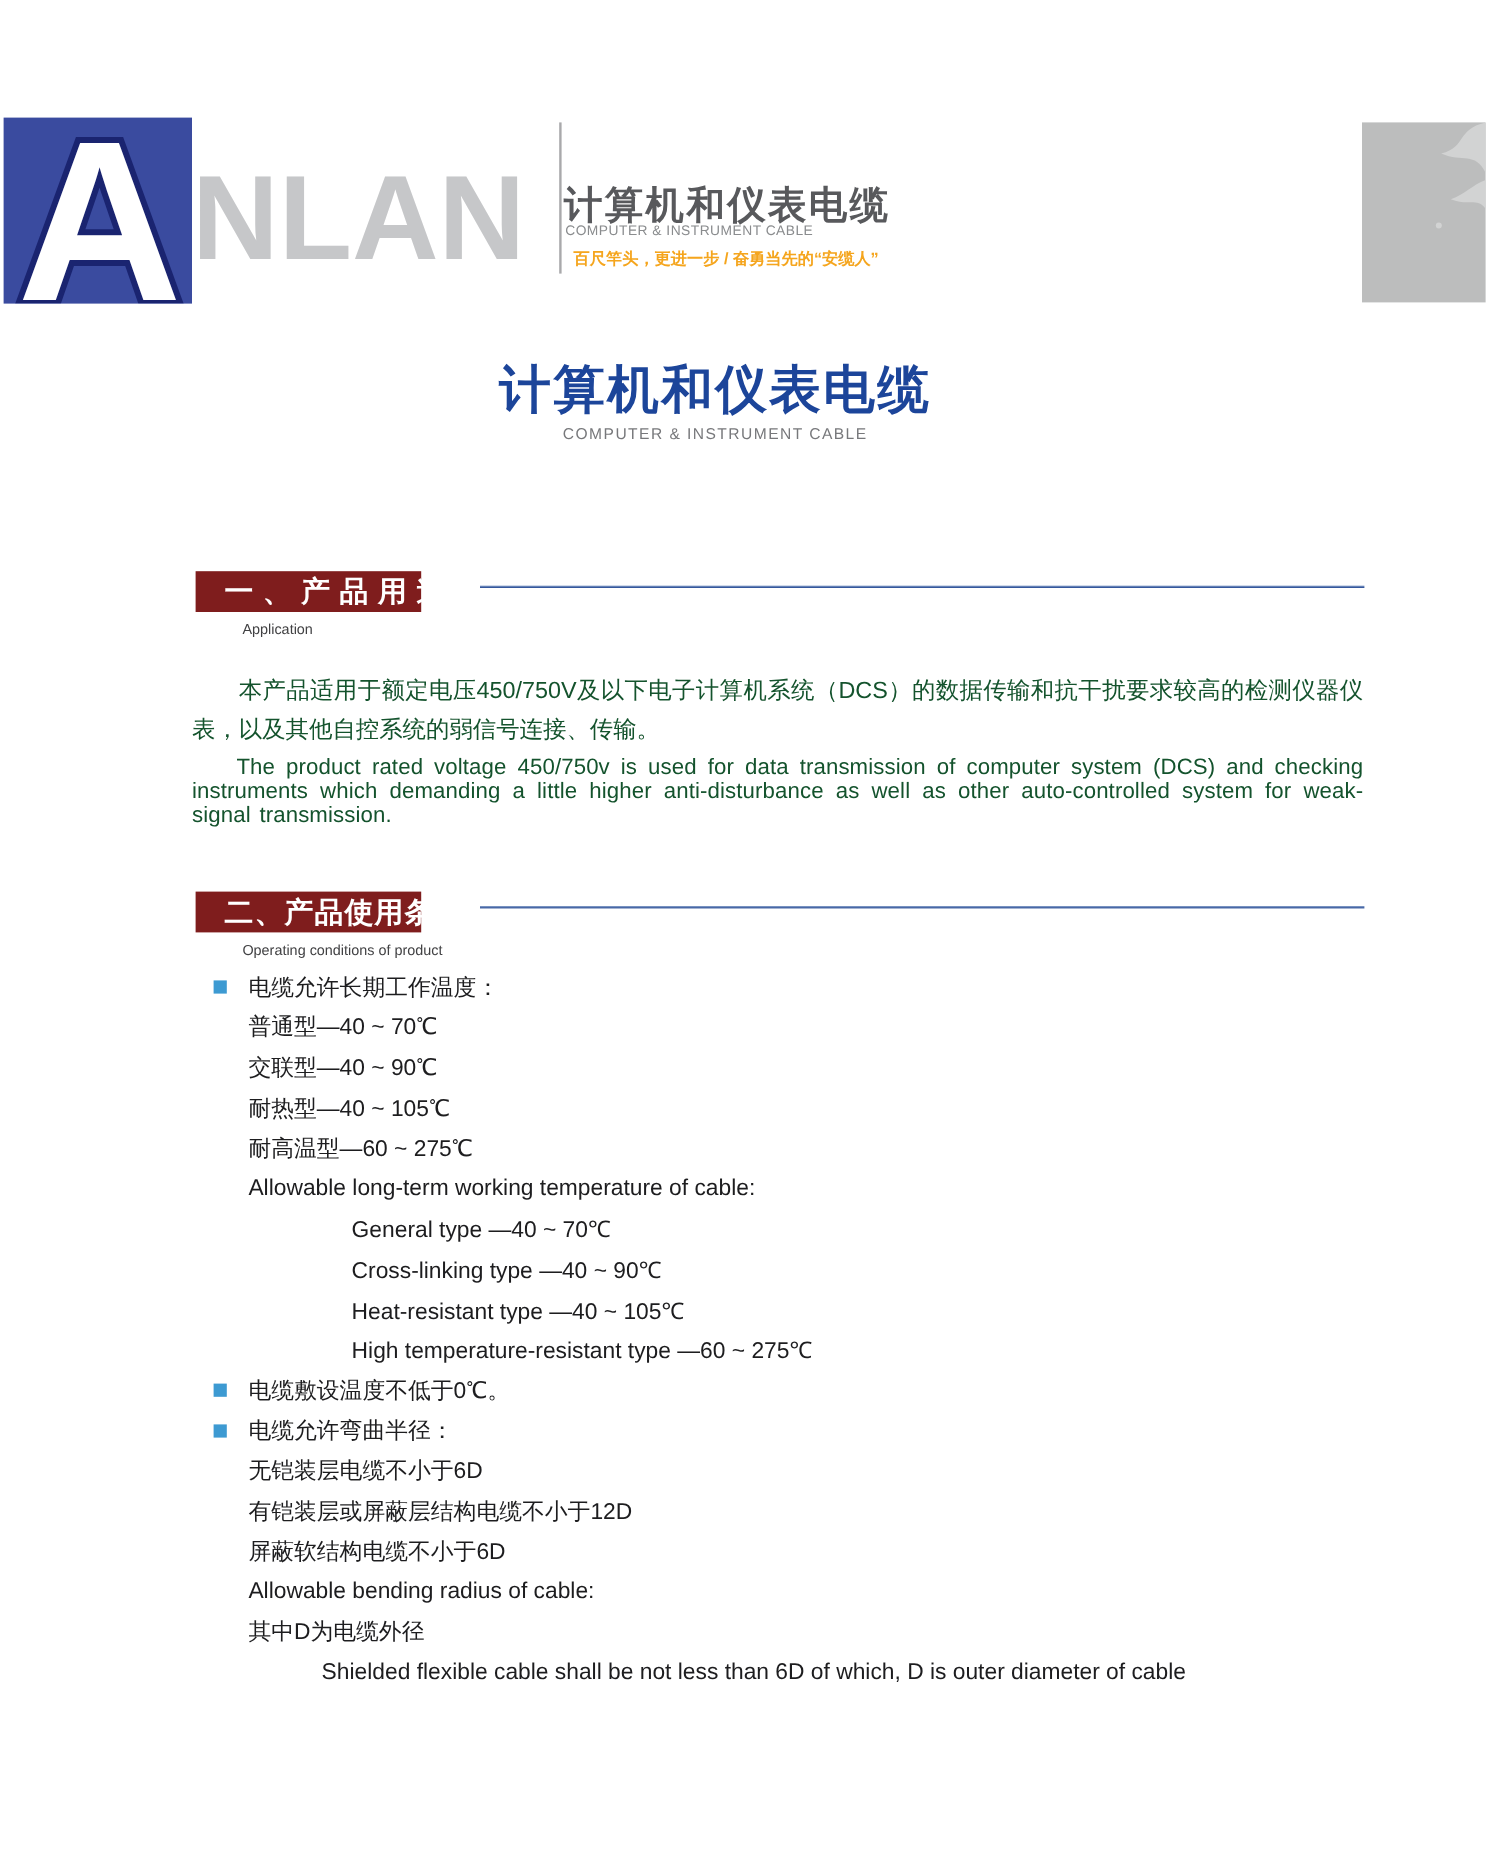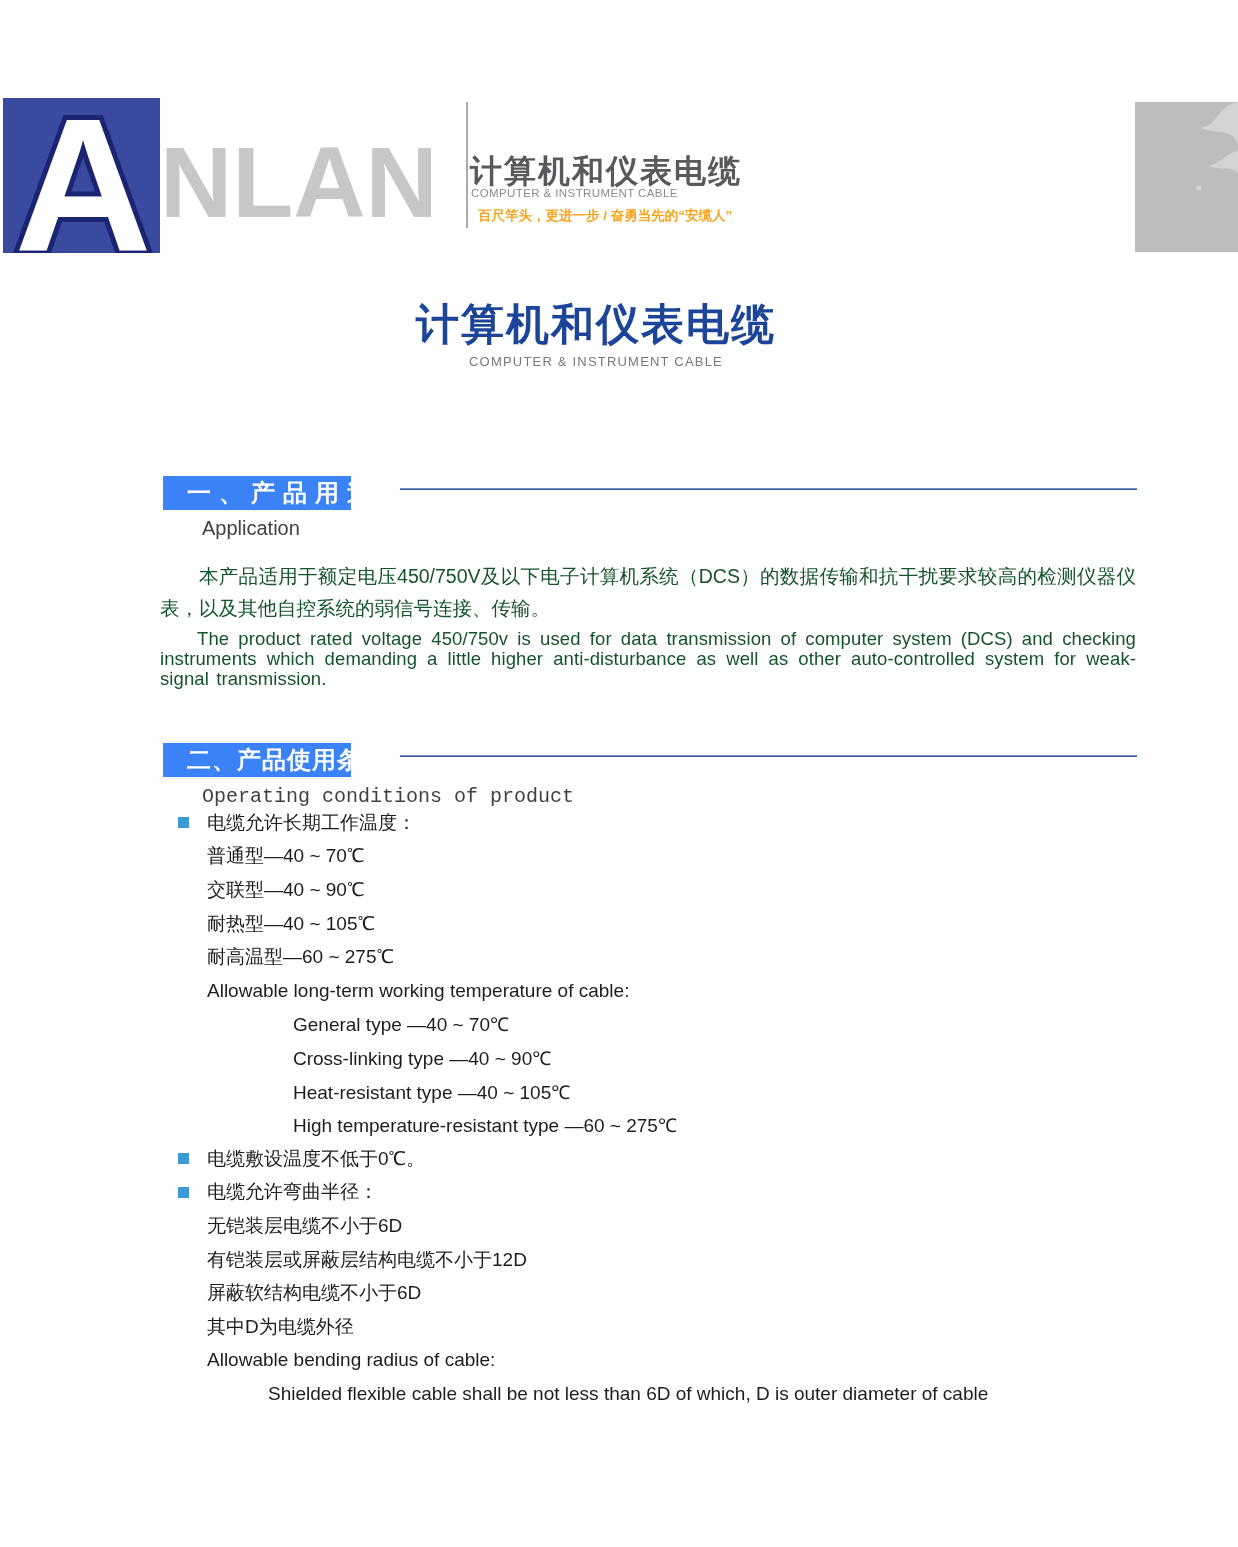--- a/index.html
+++ b/index.html
@@ -42,33 +42,33 @@
     position:absolute; left:0; top:296px; width:1192px; text-align:center;
     font-size:43px; font-weight:bold; color:#1c459a; letter-spacing:2px;
   }
   .main-sub {
     position:absolute; left:0; top:354px; width:1192px; text-align:center;
     font-size:13px; color:#77787b; letter-spacing:1.2px;
   }
 
   
   .sec-bar {
-    position:absolute; left:163px; width:188px; height:34px; background:#3b82f6;
+    position:absolute; left:163px; width:188px; height:34px; background:#7f1d1d;
     color:#ffffff; font-weight:bold; display:flex; align-items:center;
     padding-left:24px; box-sizing:border-box; white-space:nowrap;
   }
   #sec1-bar { top:476px; font-size:24px; letter-spacing:8px; }
   #sec2-bar { top:743px; font-size:24px; letter-spacing:1px; }
   .sec-line { position:absolute; left:400px; width:737px; height:2px;
     background:linear-gradient(#8fa6cc,#1d4390); }
   #sec1-line { top:488px; }
   #sec2-line { top:755px; }
-  .sec-sub { position:absolute; left:202px; font-size:20px; color:#414143; }
+  .sec-sub { position:absolute; left:202px; font-size:12px; color:#414143; }
   #sec1-sub { top:517px; }
-  #sec2-sub { top:785px;font-family:Liberation Mono, monospace; }
+  #sec2-sub { top:785px; }
 
   
   .para {
     position:absolute; left:160px; width:976px; text-align:justify; color:#14532d;
   }
   #para-cn { top:560px; font-size:19.5px; line-height:32px; text-indent:2em; }
   #para-en { top:629px; font-size:18.5px; line-height:20px; text-indent:2em;
              word-spacing:2px; letter-spacing:0.1px; }
 
   
@@ -164,21 +164,21 @@
     <div class="cond-item">
       <span>无铠装层电缆不小于6D</span>
     </div>
     <div class="cond-item">
       <span>有铠装层或屏蔽层结构电缆不小于12D</span>
     </div>
     <div class="cond-item">
       <span>屏蔽软结构电缆不小于6D</span>
     </div>
     <div class="cond-item">
-      <span>其中D为电缆外径</span>
+      <span>Allowable bending radius of cable:</span>
     </div>
     <div class="cond-item">
-      <span>Allowable bending radius of cable:</span>
+      <span>其中D为电缆外径</span>
     </div>
     <div class="cond-item indent-3">
       <span>Shielded flexible cable shall be not less than 6D of which, D is outer diameter of cable</span>
     </div>
   </div>
 
 </body></html>

